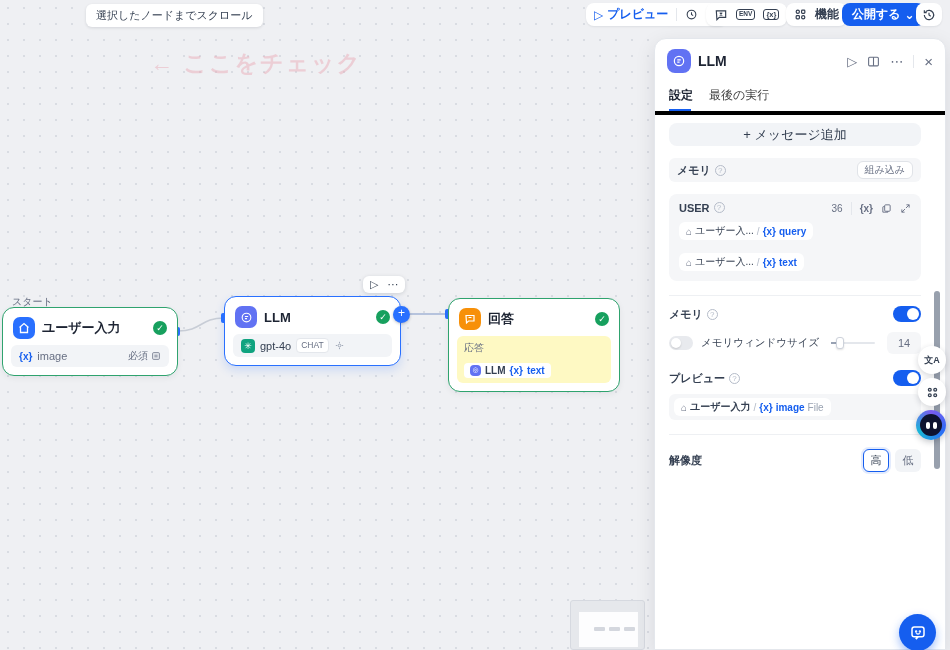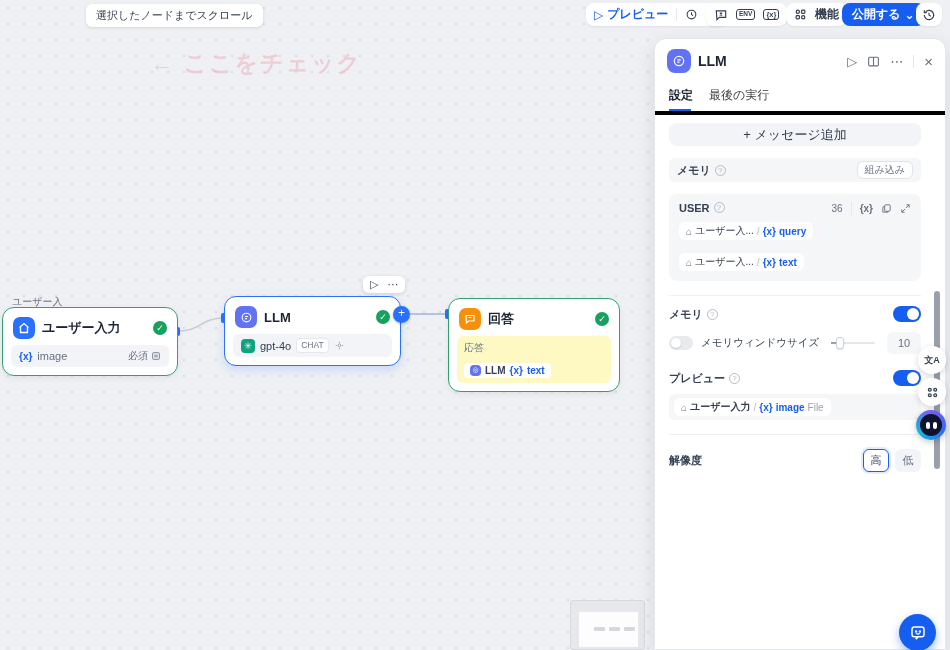--- a/index.html
+++ b/index.html
@@ -151,21 +151,21 @@
   <path d="M 178 331 C 202 331 200 318 224 318" stroke="#c8cdd6" stroke-width="1.6" fill="none"></path>
   <path d="M 410 314 L 448 314" stroke="#a3b4d6" stroke-width="1.6" fill="none"></path>
   <rect x="175" y="327" width="5" height="9" rx="2" fill="#2970ff"></rect>
   <rect x="221" y="313" width="5" height="10" rx="2" fill="#2970ff"></rect>
   <rect x="445" y="309" width="5" height="10" rx="2" fill="#2970ff"></rect>
 </svg>
 
 <div class="tooltip-pill">選択したノードまでスクロール</div>
 <div class="canvas-note">←  ここをチェック</div>
 
-<div class="group-label">ユーザー入</div>
+<div class="group-label">スタート</div>
 
 <div class="node node-user">
   <div class="node-header">
     <span class="node-icon icon-blue">
       <svg width="12" height="12" viewBox="0 0 24 24" fill="none" stroke="#fff" stroke-width="2.6">
           <path d="M3 11 L12 3 L21 11 M5 10 V21 H19 V10"></path>
         </svg>
     </span>
     <span class="node-title">ユーザー入力</span>
     <span class="check-badge">✓</span>
@@ -374,21 +374,21 @@
     <span class="toggle"></span>
   </div>
 
   <div class="winsize-row">
     <span class="mini-toggle"></span>
     <span class="winsize-label">メモリウィンドウサイズ</span>
     <span class="slider">
       <span class="slider-fill"></span>
       <span class="slider-thumb"></span>
     </span>
-    <span class="value-box">10</span>
+    <span class="value-box">14</span>
   </div>
 
   <div class="toggle-row" style="margin-top:16px;">
     <span class="sec-label">プレビュー</span>
     <span class="info-ic">?</span>
     <span class="toggle"></span>
   </div>
 
   <div class="vision-bar">
     <span class="var-pill" style="margin-top:0;">

